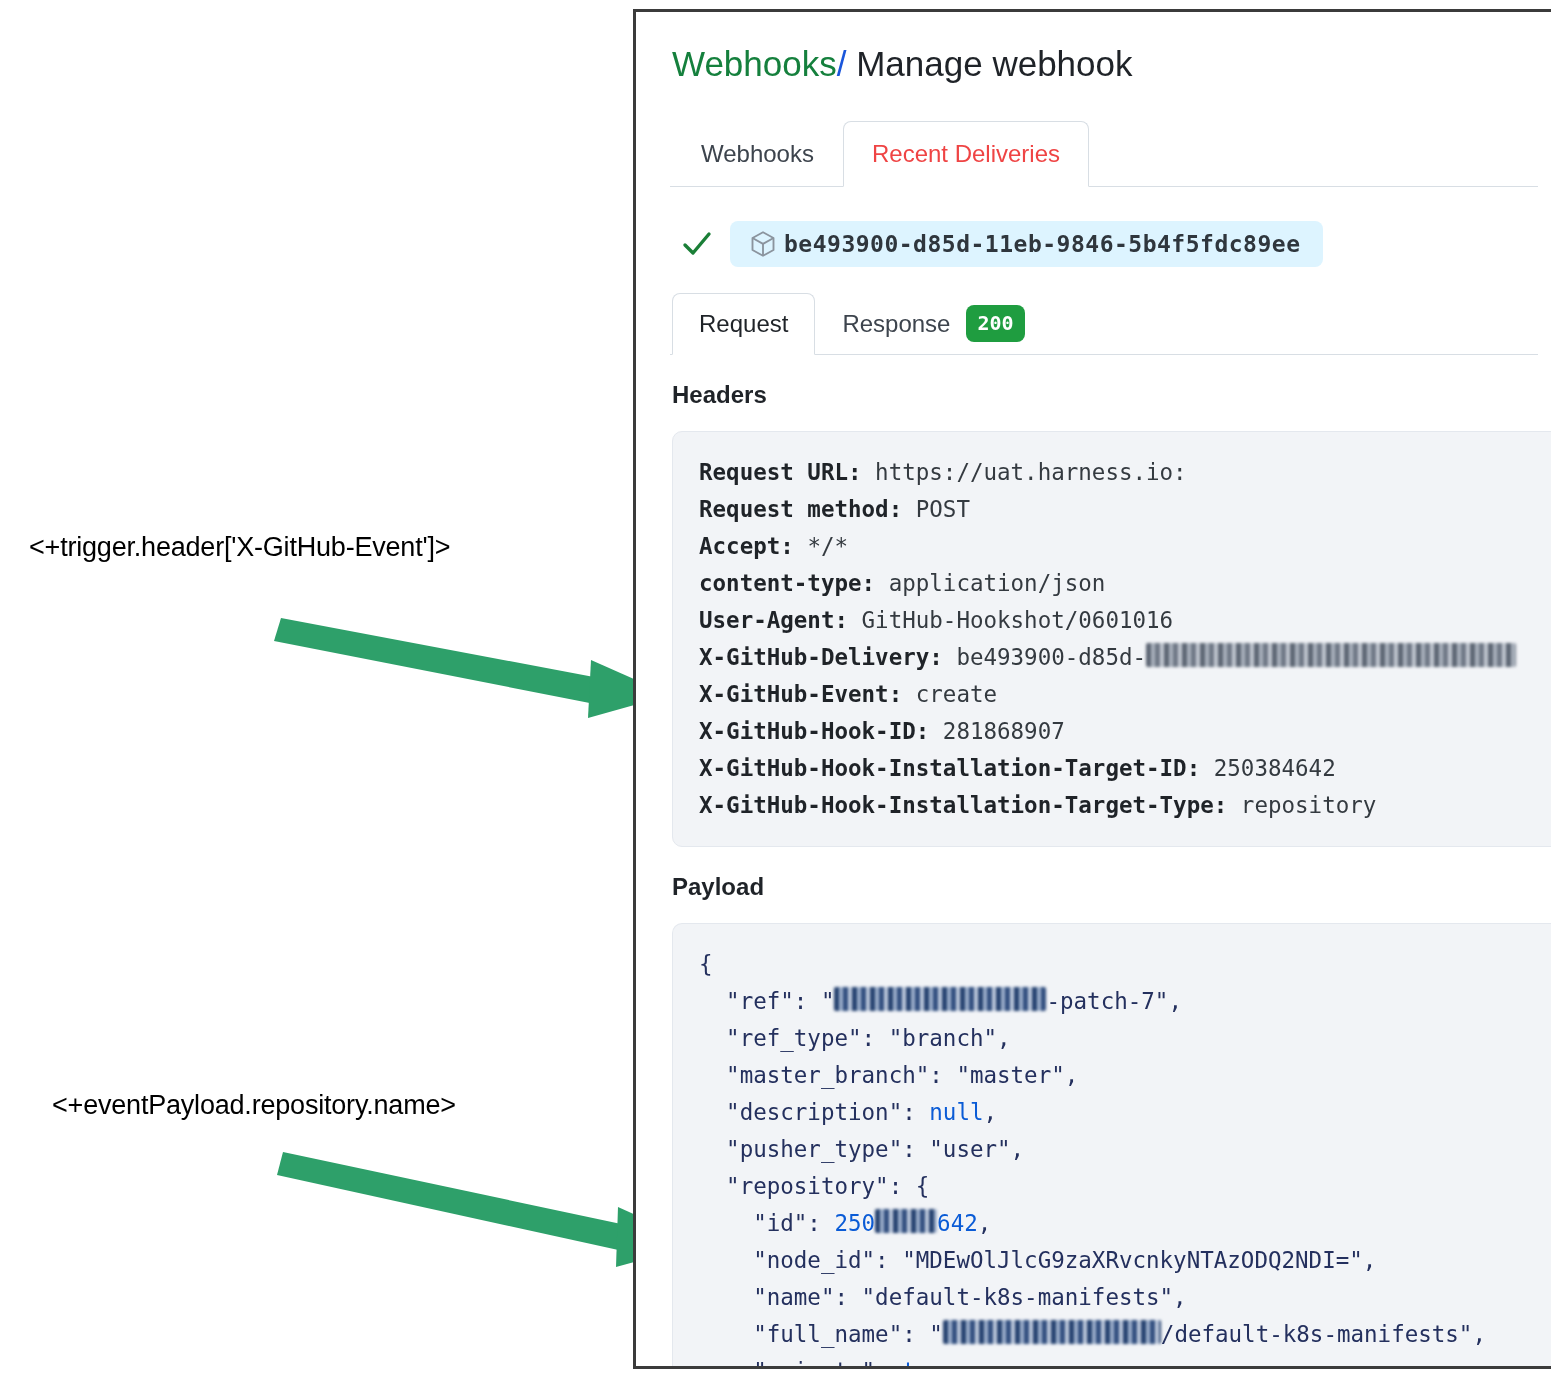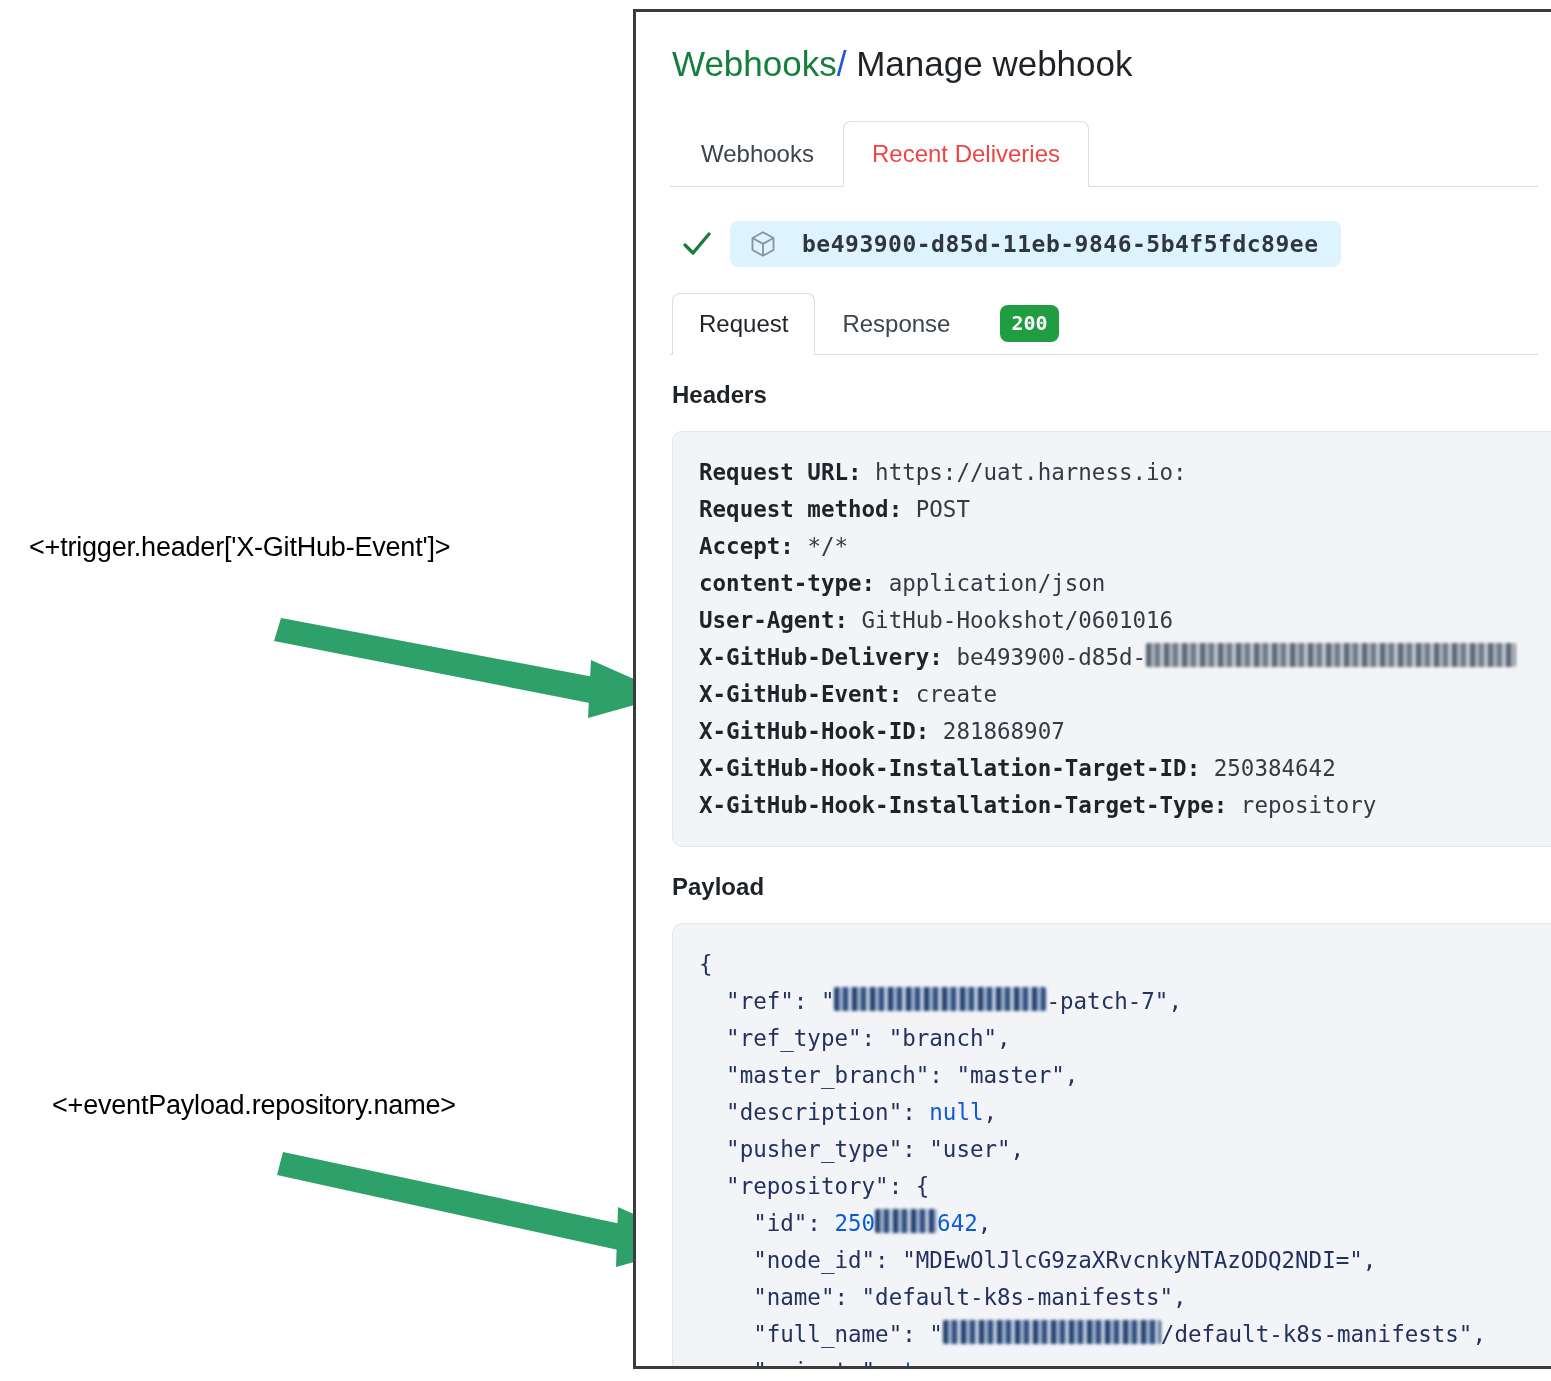--- a/index.html
+++ b/index.html
@@ -115,21 +115,21 @@
   }
   #delivery-check {
     width: 34px; height: 34px;
     flex: 0 0 34px;
     position: relative;
   }
   #delivery-check svg { display: block; }
   #delivery-chip {
     display: inline-flex;
     align-items: center;
-    gap: 24px;
+    gap: 6px;
     background: #ddf4ff;
     border-radius: 8px;
     padding: 8px 22px 8px 18px;
     max-width: 690px;
   }
   #delivery-chip .cube { width: 30px; height: 30px; flex: 0 0 30px; }
   #delivery-id {
     font-family: "DejaVu Sans Mono", monospace;
     font-size: 23px;
     font-weight: bold;
@@ -178,21 +178,20 @@
   #status-badge {
     display: inline-block;
     background: #1f9d40;
     color: #ffffff;
     font-family: "DejaVu Sans Mono", monospace;
     font-size: 20px;
     font-weight: bold;
     line-height: 1;
     padding: 8px 11px 9px;
     border-radius: 8px;
-    margin-left: 34px;
   }
 
   
   .section-title {
     font-size: 24px;
     font-weight: bold;
     color: #1f2328;
     padding: 26px 0 0 36px;
   }
 

